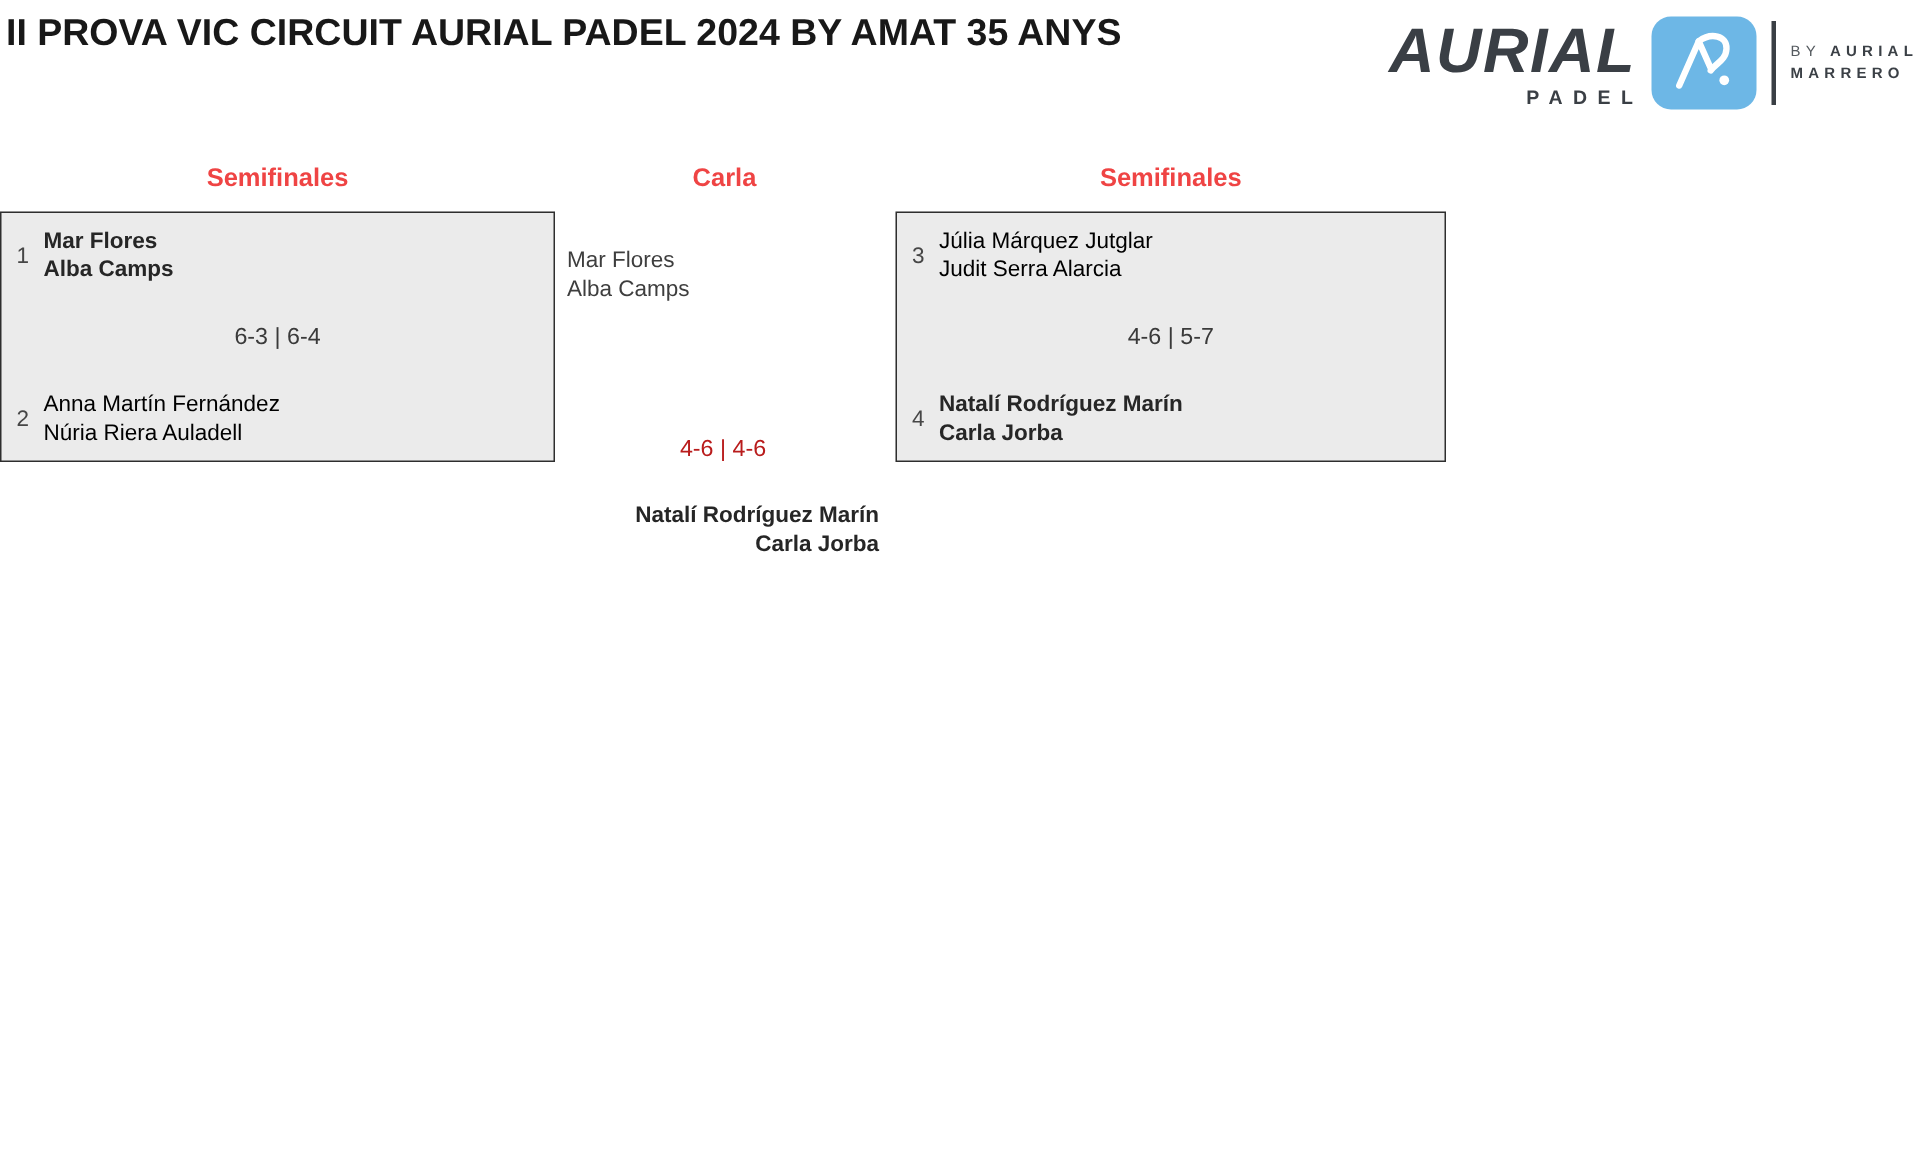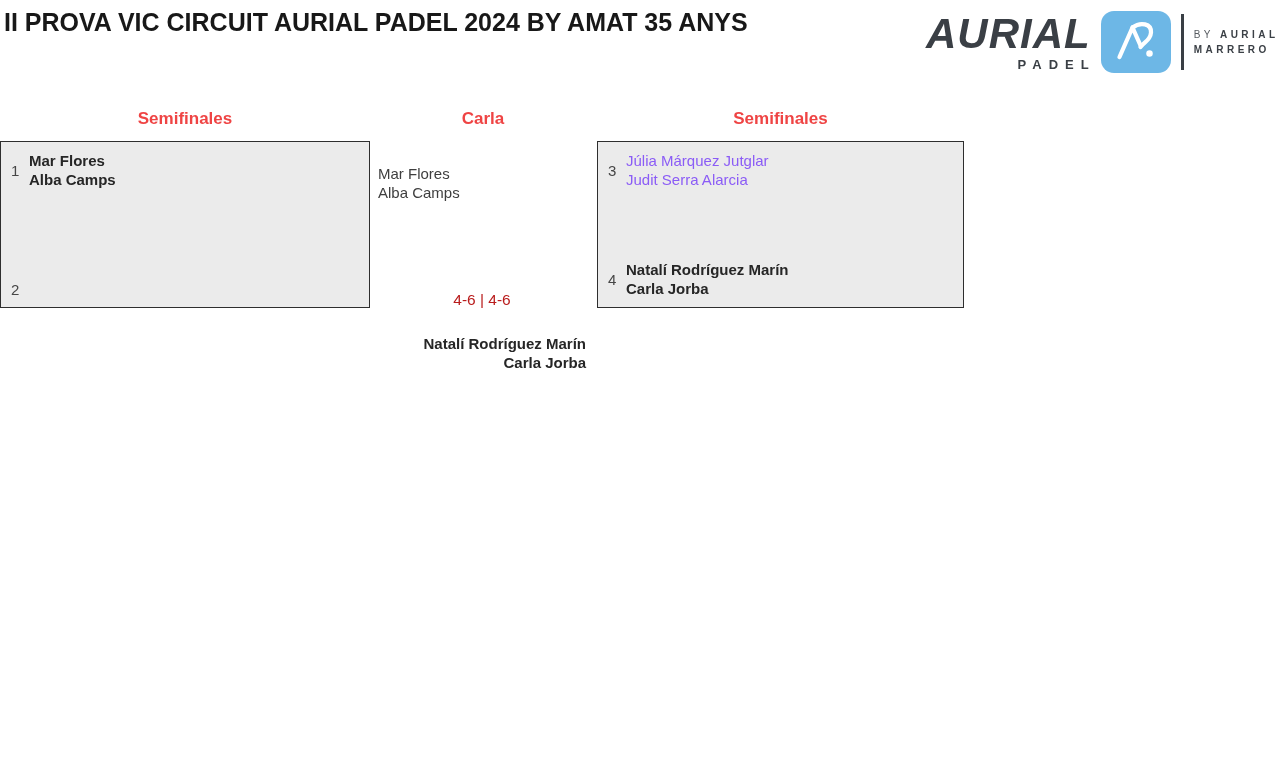--- a/index.html
+++ b/index.html
@@ -118,21 +118,21 @@
   }
   .seed {
     width: 18px;
     flex: none;
     font-size: 15px;
     color: #464646;
   }
   .players {
     font-size: 15px;
     line-height: 19px;
-    color: #8b5cf6;
+    color: #000000;
   }
   .players.winner {
     font-weight: bold;
     color: #262626;
   }
   .score {
     text-align: center;
     font-size: 15.5px;
     color: #3a3a3a;
   }
@@ -211,22 +211,27 @@
 <div class="round-header rh-right">Semifinales</div>
 
 <section class="match-box box-left">
   <div class="team-row">
     <span class="seed">1</span>
     <div class="players winner">
       <div>Mar Flores</div>
       <div>Alba Camps</div>
     </div>
   </div>
+  <div class="score">6-3 | 6-4</div>
   <div class="team-row">
     <span class="seed">2</span>
+    <div class="players">
+      <div>Anna Martín Fernández</div>
+      <div>Núria Riera Auladell</div>
+    </div>
   </div>
 </section>
 
 <div class="final-col">
   <div class="final-top players">
     <div>Mar Flores</div>
     <div>Alba Camps</div>
   </div>
   <div class="final-score">4-6 | 4-6</div>
   <div class="final-bottom players winner">
@@ -236,20 +241,21 @@
 </div>
 
 <section class="match-box box-right">
   <div class="team-row">
     <span class="seed">3</span>
     <div class="players">
       <div>Júlia Márquez Jutglar</div>
       <div>Judit Serra Alarcia</div>
     </div>
   </div>
+  <div class="score">4-6 | 5-7</div>
   <div class="team-row">
     <span class="seed">4</span>
     <div class="players winner">
       <div>Natalí Rodríguez Marín</div>
       <div>Carla Jorba</div>
     </div>
   </div>
 </section>
 
 </body></html>

